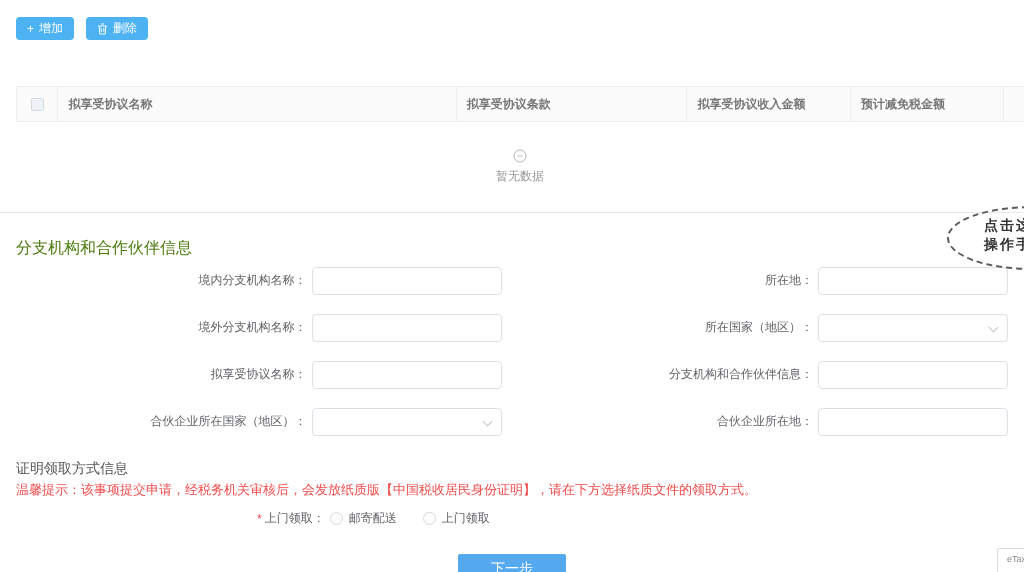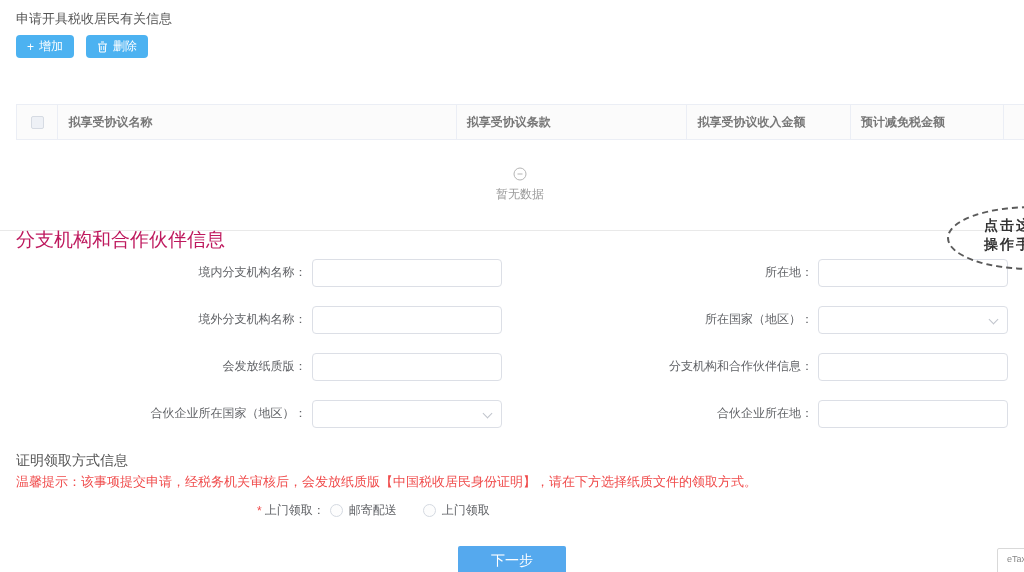--- a/index.html
+++ b/index.html
@@ -44,21 +44,21 @@
   .cb {
     width: 13px; height: 13px; border: 1px solid #d6dbe3; border-radius: 2px;
     background: #eef1f6; cursor: pointer;
   }
 
   .empty-zone { height: 90px; display: flex; align-items: center; justify-content: center; }
   .empty-inner { display: flex; align-items: center; gap: 5px; color: #9a9a9a; font-size: 12px; flex-direction: column; }
 
   .divider { height: 0; border-top: 1px solid #e9e9e9; margin: 0 -16px; }
 
-  .section-title { font-size: 19px; color: #be185d; height: 18px; line-height: 18px; }
+  .section-title { margin-top: 26px; font-size: 16px; color: #4d7c0f; height: 18px; line-height: 18px; }
 
   .form { margin-top: 0; }
   .form-row { display: flex; height: 47px; align-items: center; }
   .fgroup { display: flex; align-items: center; justify-content: flex-end; }
   .fgroup.left { width: 490px; }
   .fgroup.right { width: 511px; }
   .flabel { font-size: 12px; color: #606266; margin-right: 5px; white-space: nowrap; }
   .finput {
     width: 190px; height: 28px; border: 1px solid #dcdfe6; border-radius: 4px;
     background: #fff; font-size: 12px; padding: 0 8px; color: #333; outline: none;
@@ -101,21 +101,20 @@
     position: absolute; left: 997px; top: 548px; width: 50px; height: 30px;
     border: 1px solid #d9d9d9; background: #fff; border-radius: 2px;
     font-size: 9px; color: #888; padding: 5px 0 0 9px;
   }
 </style>
 </head>
 <body>
 
 <div class="page">
 
-  <div class="page-title">申请开具税收居民有关信息</div>
 
   <div class="toolbar">
     <button class="btn-sm">
       <span class="ico">+</span>
       <span>增加</span>
     </button>
     <button class="btn-sm">
       <span class="ico">
         <svg width="11" height="12" viewBox="0 0 11 12">
             <path d="M1 3h9M4 1h3M2.2 3l.5 8h5.6l.5-8M4.2 5v4M6.8 5v4" stroke="#fff" stroke-width="1" fill="none"></path>
@@ -174,21 +173,21 @@
       <div class="fgroup right">
         <span class="flabel">所在国家（地区）：</span>
         <div class="fselect">
           <span class="chev"></span>
         </div>
       </div>
     </div>
 
     <div class="form-row">
       <div class="fgroup left">
-        <span class="flabel">会发放纸质版：</span>
+        <span class="flabel">拟享受协议名称：</span>
         <input class="finput" type="text" style="">
       </div>
       <div class="fgroup right">
         <span class="flabel">分支机构和合作伙伴信息：</span>
         <input class="finput" type="text" style="">
       </div>
     </div>
 
     <div class="form-row">
       <div class="fgroup left">

